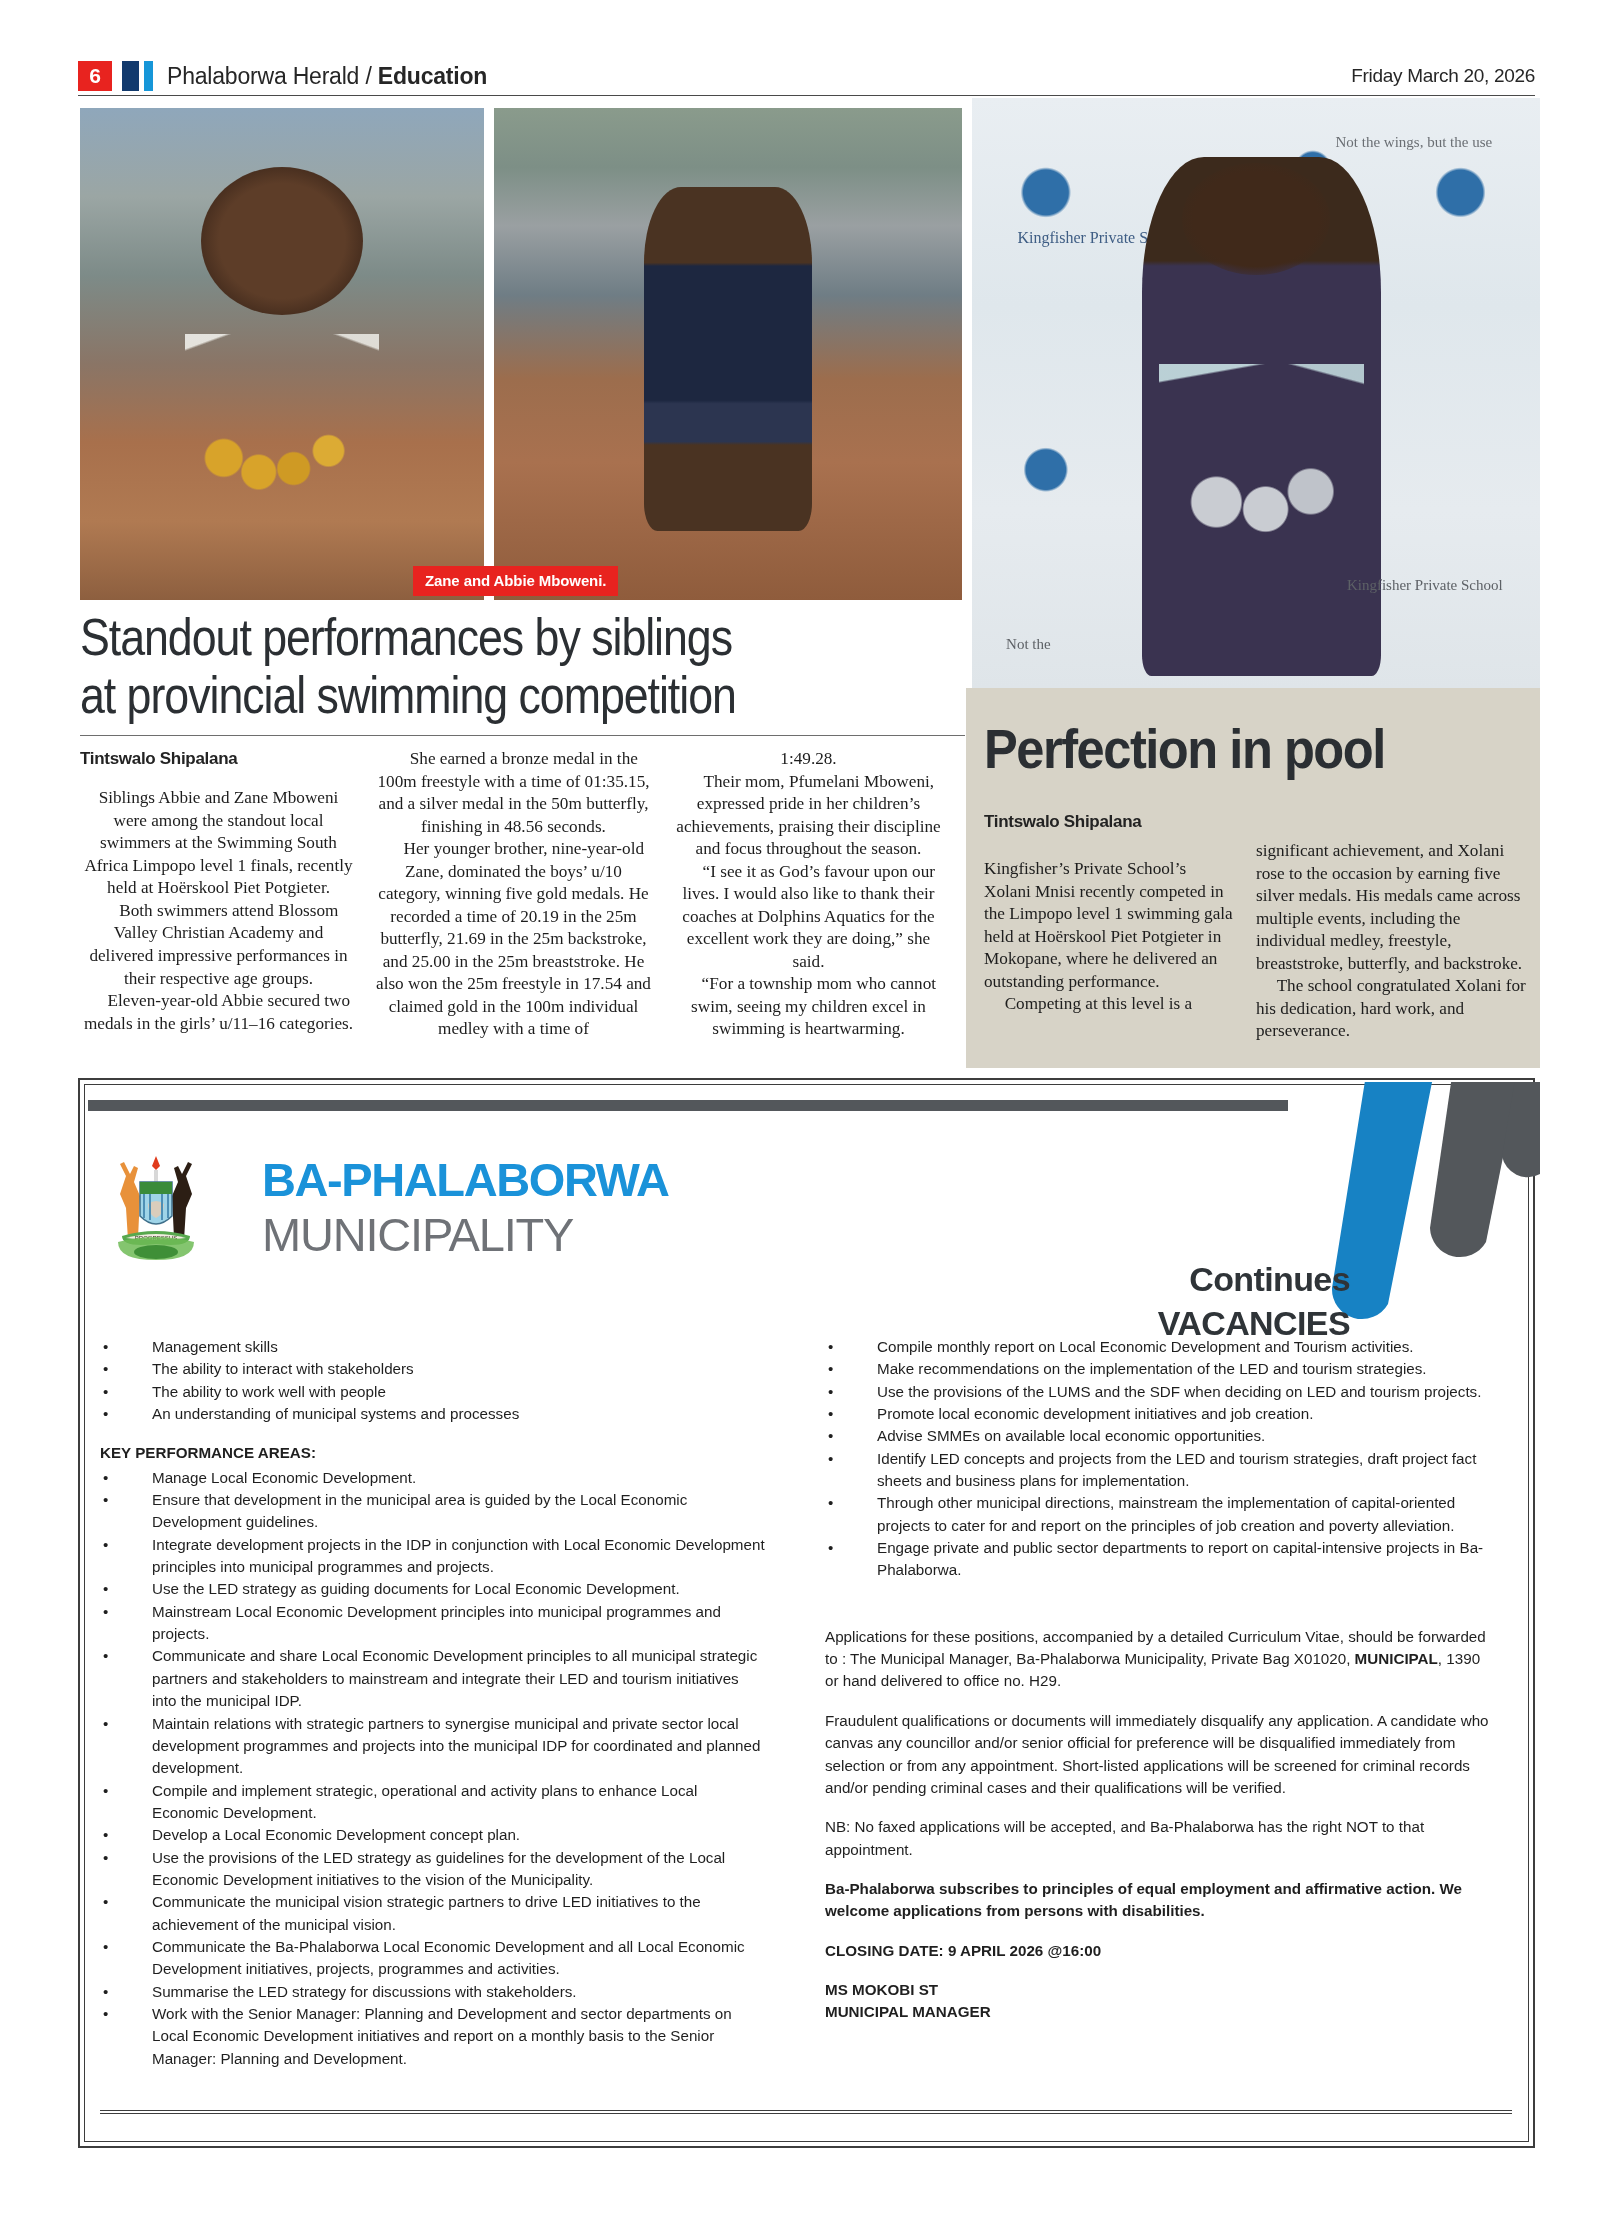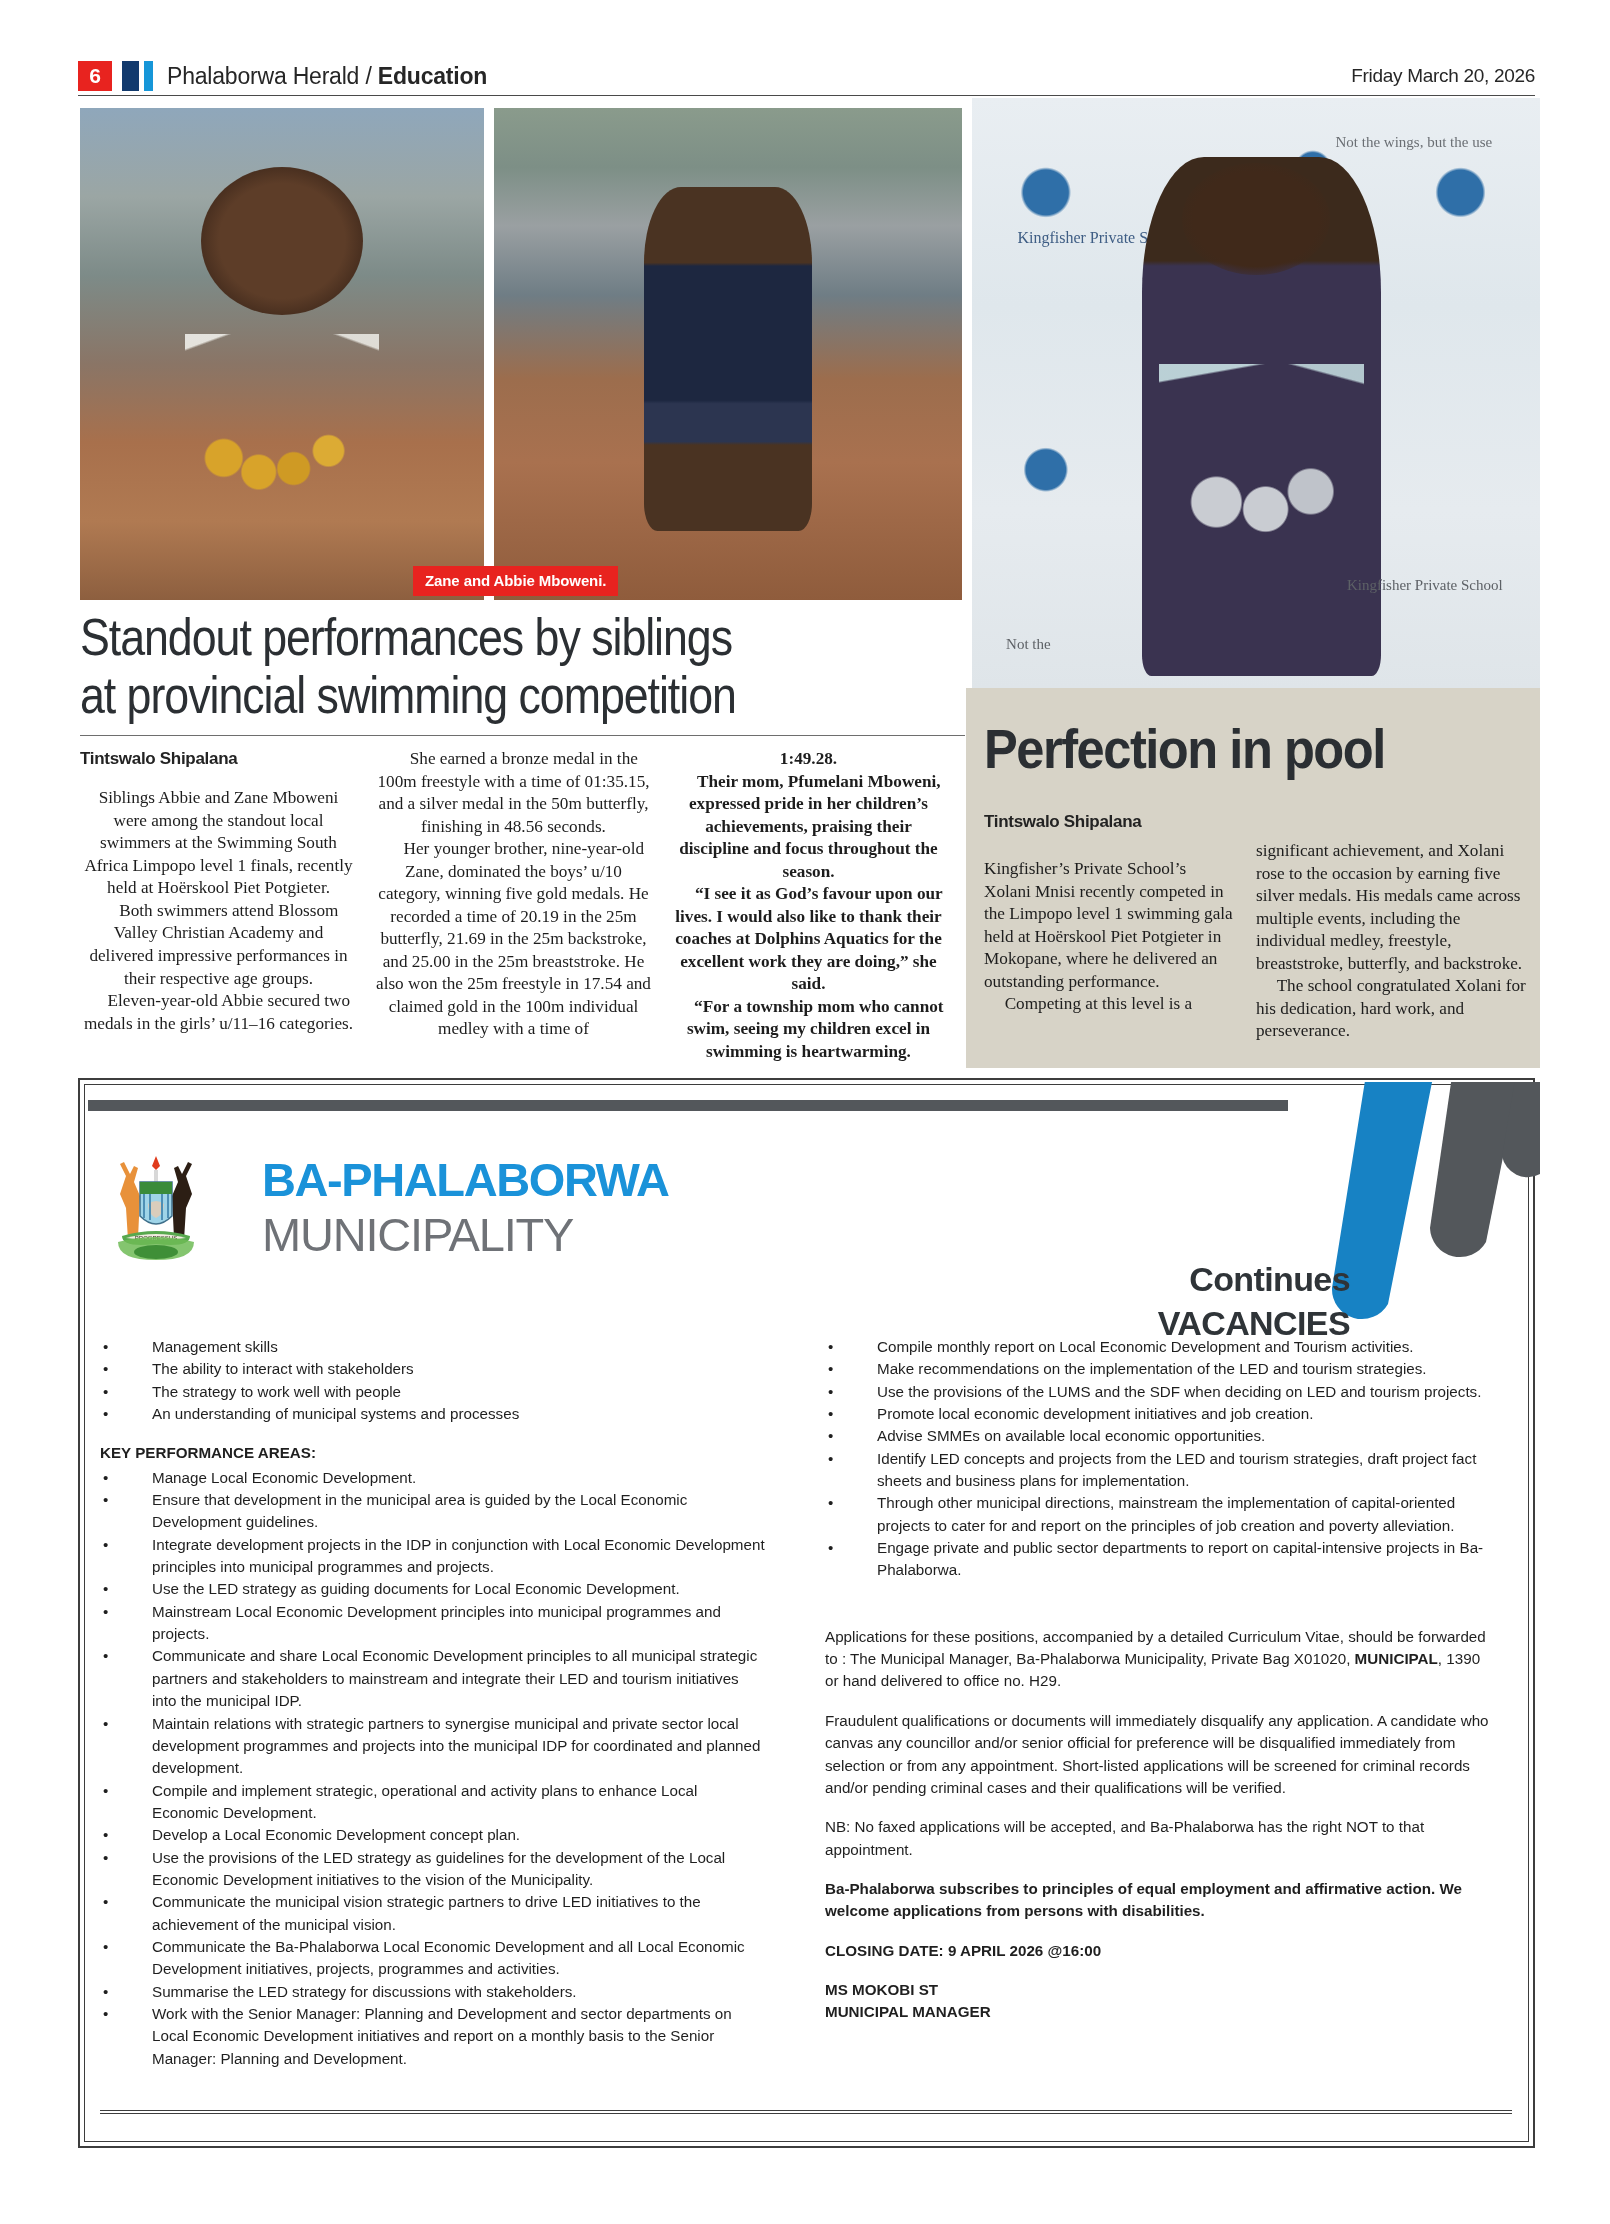--- a/index.html
+++ b/index.html
@@ -230,21 +230,21 @@
     font-size: 17.2px;
     line-height: 1.31;
     color: #1d1d1d;
     text-align: left;
     hyphens: none;
   }
   .bodycol p { margin: 0; text-align: center; }
   .bodycol p.ind { text-indent: 1.2em; }
   .col-1 { left: 80px;  top: 748px; width: 277px; }
   .col-2 { left: 375px; top: 748px; width: 277px; }
-  .col-3 { left: 670px; top: 748px; width: 277px; font-weight: bold; }
+  .col-3 { left: 670px; top: 748px; width: 277px; }
 
   
   .side-panel {
     position: absolute;
     left: 966px;
     top: 688px;
     width: 574px;
     height: 380px;
     background: #d7d3c7;
   }
@@ -543,21 +543,21 @@
         <div class="bullet-row">
           <span class="bullet-dot">•</span>
           <span class="bullet-text">Management skills</span>
         </div>
         <div class="bullet-row">
           <span class="bullet-dot">•</span>
           <span class="bullet-text">The ability to interact with stakeholders</span>
         </div>
         <div class="bullet-row">
           <span class="bullet-dot">•</span>
-          <span class="bullet-text">The strategy to work well with people</span>
+          <span class="bullet-text">The ability to work well with people</span>
         </div>
         <div class="bullet-row">
           <span class="bullet-dot">•</span>
           <span class="bullet-text">An understanding of municipal systems and processes</span>
         </div>
       </div>
     <div class="ad-head">KEY PERFORMANCE AREAS:</div>
     <div id="kpa-list">
         <div class="bullet-row">
           <span class="bullet-dot">•</span>

